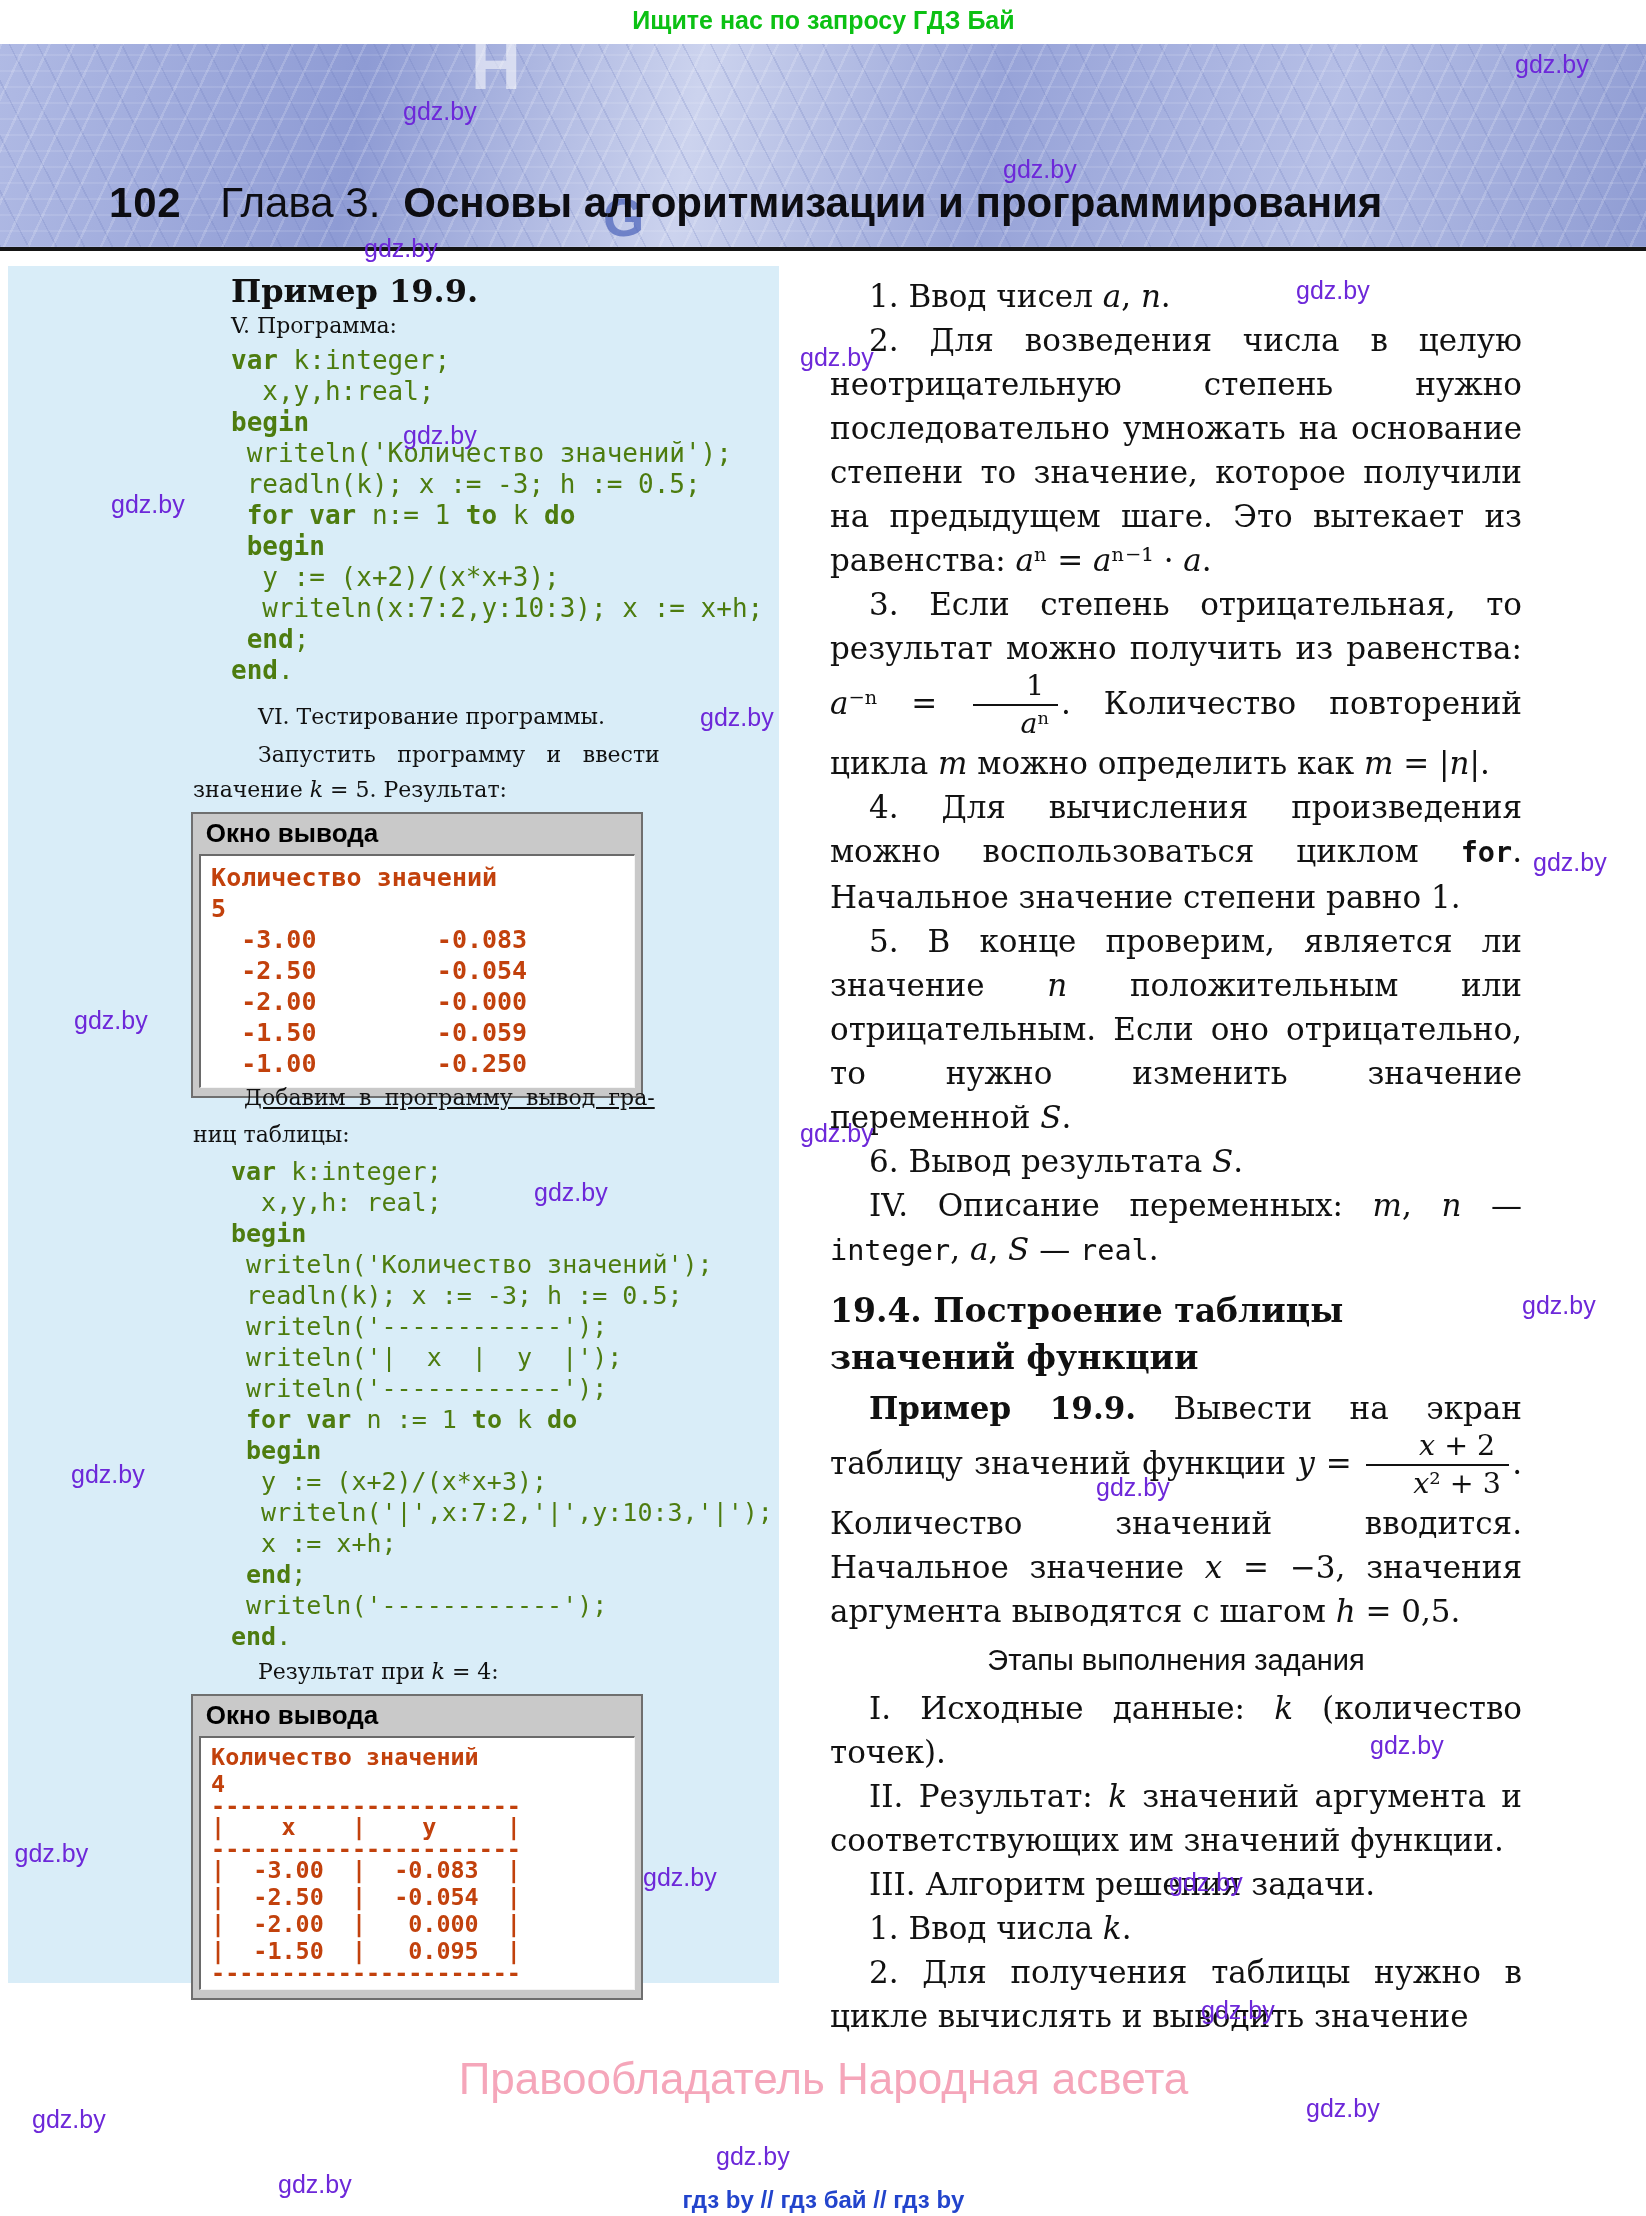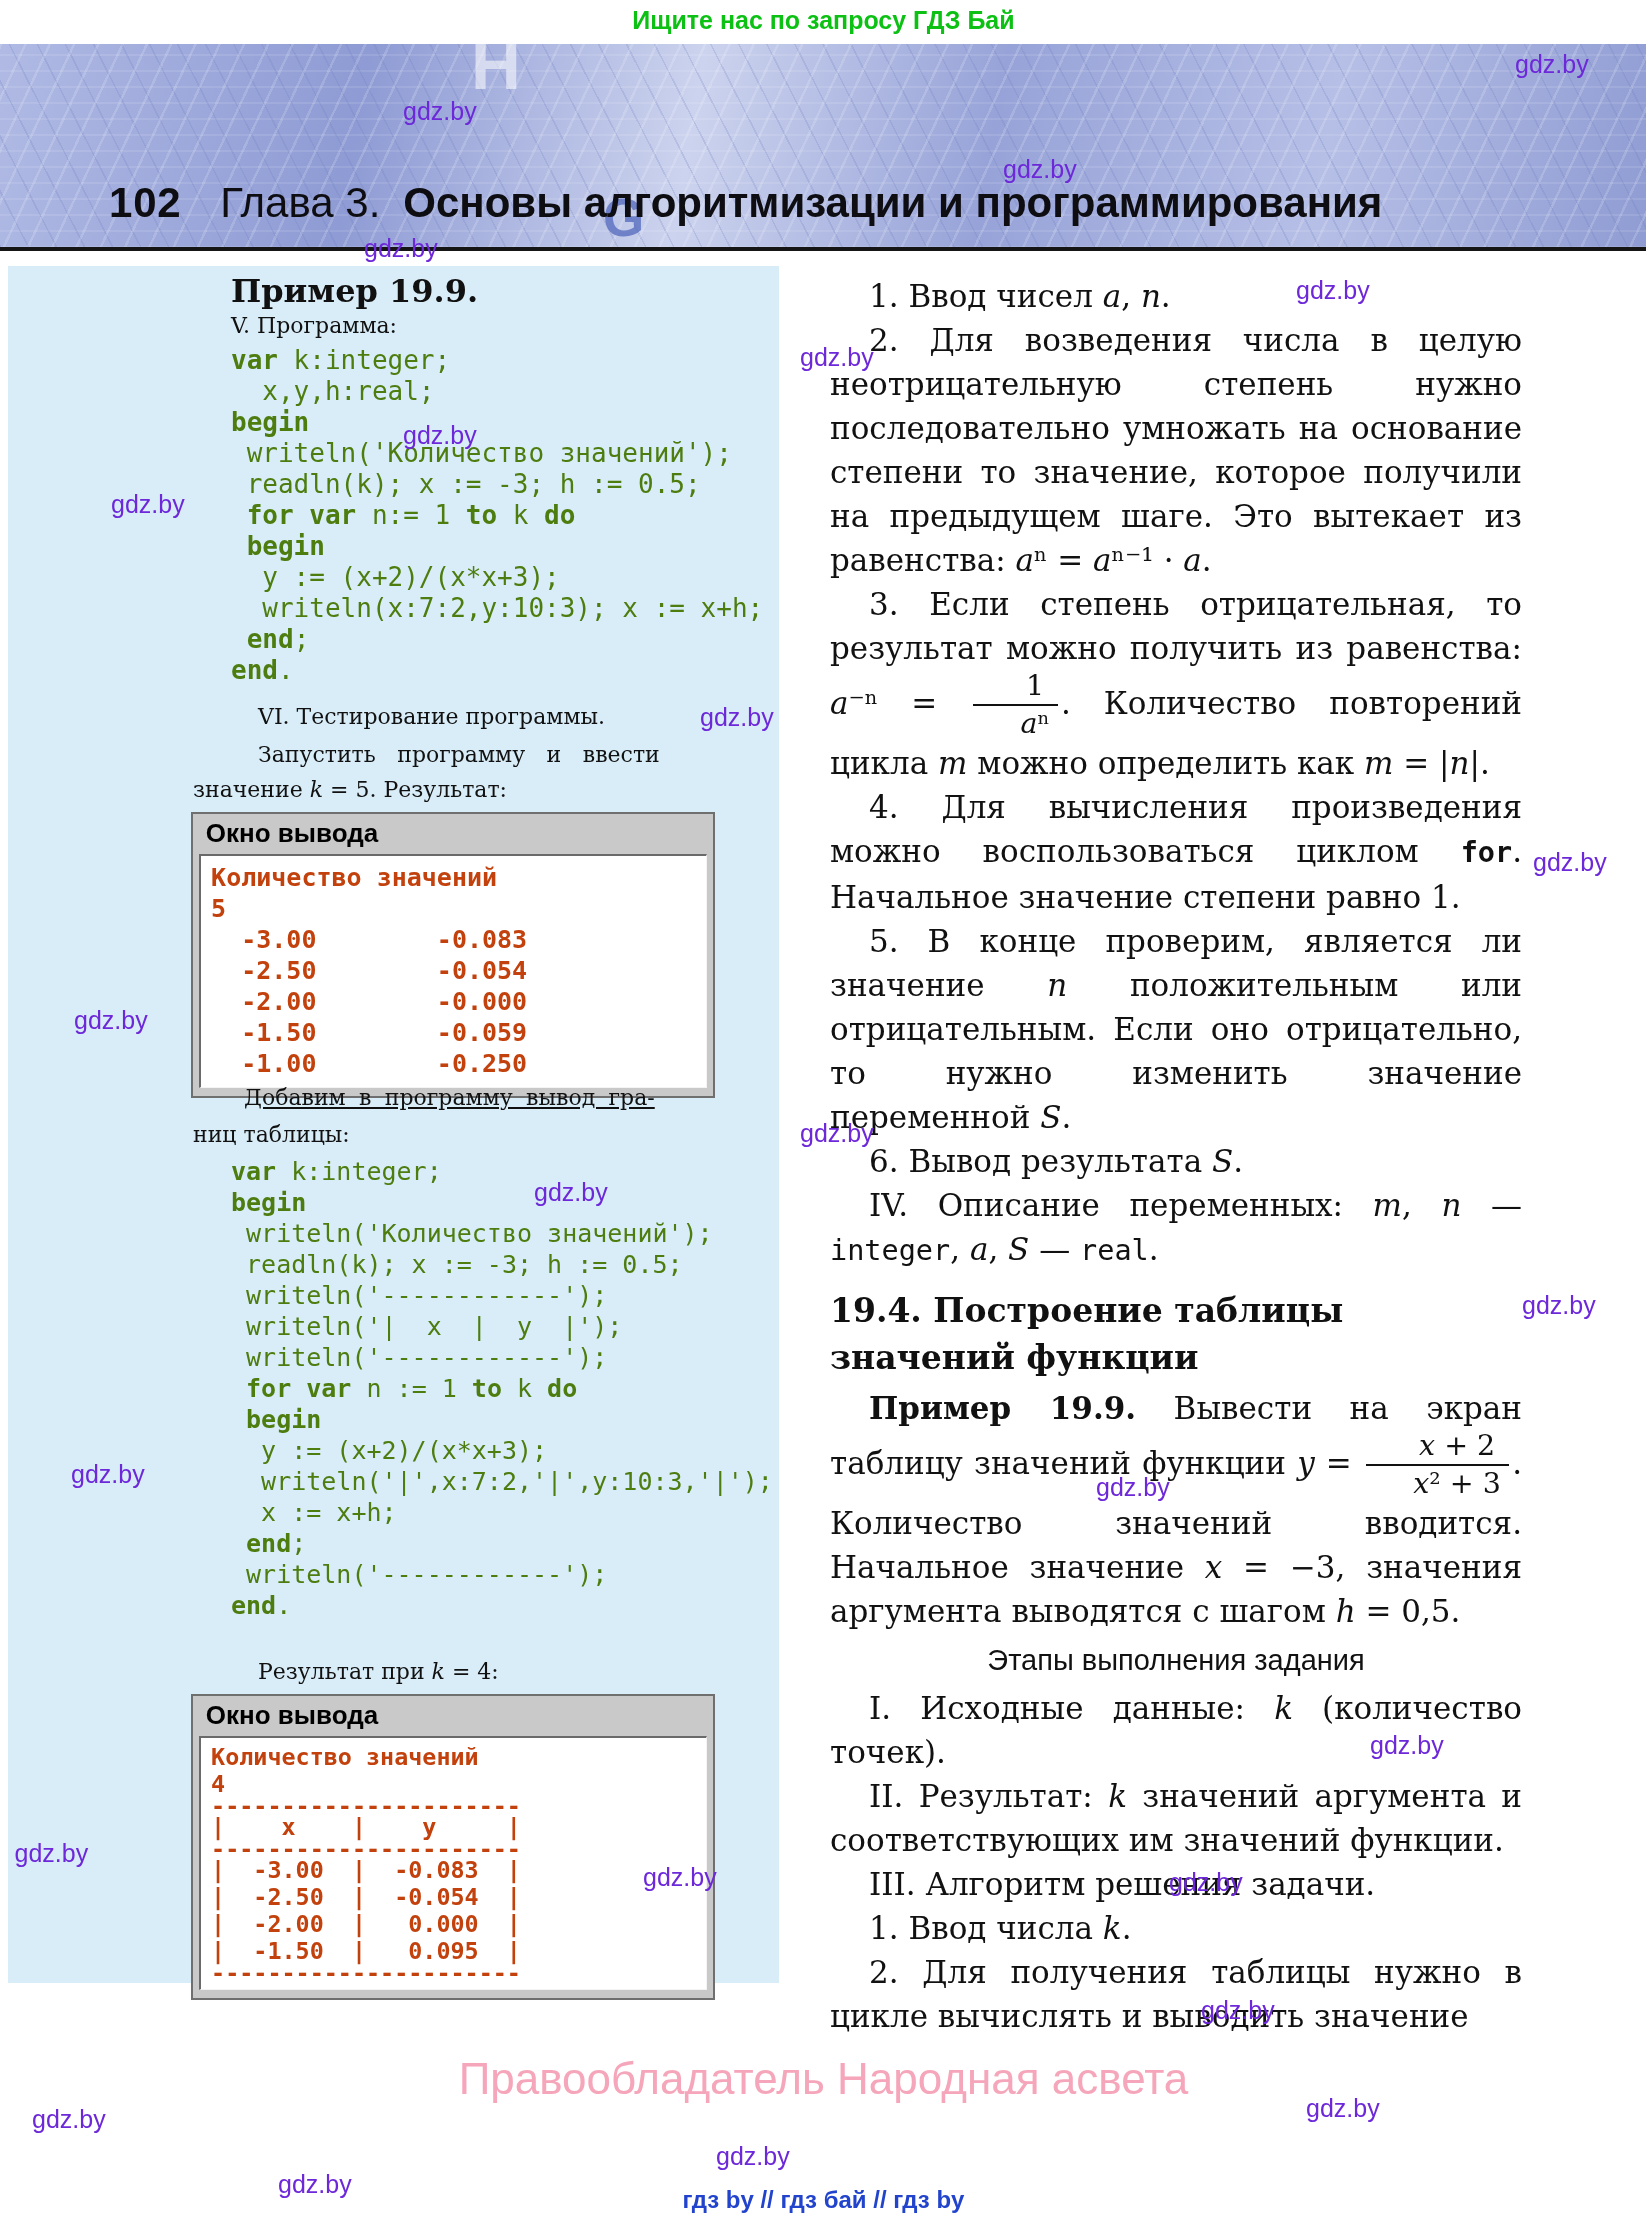--- a/index.html
+++ b/index.html
@@ -33,21 +33,21 @@
   .lp-abs{position:absolute;white-space:nowrap;}
   .serif37{font-family:"DejaVu Serif",serif;font-size:22px;}
   .example-title{font-size:32px;font-weight:700;}
   .ws18{word-spacing:14.5px;}
   .ws8{word-spacing:6.4px;}
   .codeblock{position:absolute;font-family:"DejaVu Sans Mono",monospace;color:#4d7c0f;}
   .codeblock .code-line{white-space:pre;}
   .code1{font-size:26px;line-height:31px;}
   .code2{font-size:25px;line-height:31px;}
   
-  .owin{position:absolute;width:524px;background:#c9c9c9;border:2.4px solid #6f6f6f;
+  .owin{position:absolute;width:452px;background:#c9c9c9;border:2.4px solid #6f6f6f;
         padding:0 6.4px 8px 6.4px;box-sizing:border-box;}
   .owin .tbar{font-family:"Liberation Sans",sans-serif;font-weight:700;font-size:26px;
               color:#000;padding:4px 3.2px 4.8px 6.4px;}
   .owin .obody{background:#fff;border-top:2.4px solid #6a6a6a;border-left:2.4px solid #6a6a6a;
                border-right:1.6px solid #f4f4f4;border-bottom:1.6px solid #f4f4f4;
                font-family:"DejaVu Sans Mono",monospace;font-weight:700;color:#c2410c;
                padding:6.4px 4.8px 8px 9.7px;}
   .owin .out-line{white-space:pre;}
   .owin1 .out-line{font-size:25px;line-height:31px;}
   .owin2 .out-line{font-size:23.4px;line-height:27px;}
@@ -123,20 +123,21 @@
           <div class="out-line">  -1.50        -0.059</div>
           <div class="out-line">  -1.00        -0.250</div>
         </div>
     </div>
 
     <div class="lp-abs serif37 ws8" style="top:819px;left:236px;text-decoration:underline;">Добавим в программу вывод гра-</div>
     <div class="lp-abs serif37" style="top:856px;left:185px;">ниц таблицы:</div>
 
     <div class="codeblock code2" style="top:890px;left:223px;">
         <div class="code-line"><b>var</b> k:integer;</div>
+        <div class="code-line">  x,y,h: real;</div>
         <div class="code-line"><b>begin</b></div>
         <div class="code-line"> writeln('Количество значений');</div>
         <div class="code-line"> readln(k); x := -3; h := 0.5;</div>
         <div class="code-line"> writeln('------------');</div>
         <div class="code-line"> writeln('|  x  |  y  |');</div>
         <div class="code-line"> writeln('------------');</div>
         <div class="code-line"> <b>for var</b> n := 1 <b>to</b> k <b>do</b></div>
         <div class="code-line"> <b>begin</b></div>
         <div class="code-line">  y := (x+2)/(x*x+3);</div>
         <div class="code-line">  writeln('|',x:7:2,'|',y:10:3,'|');</div>

